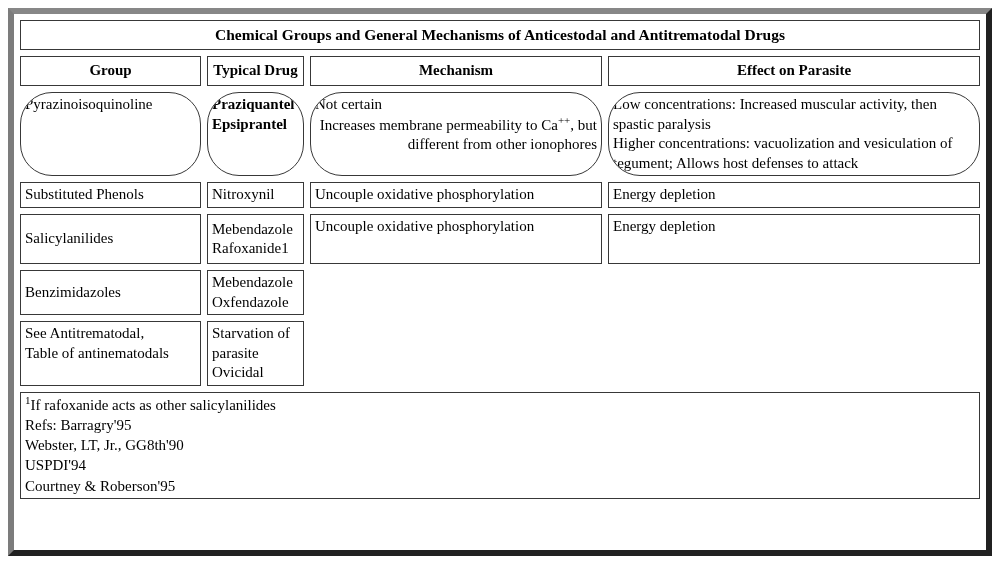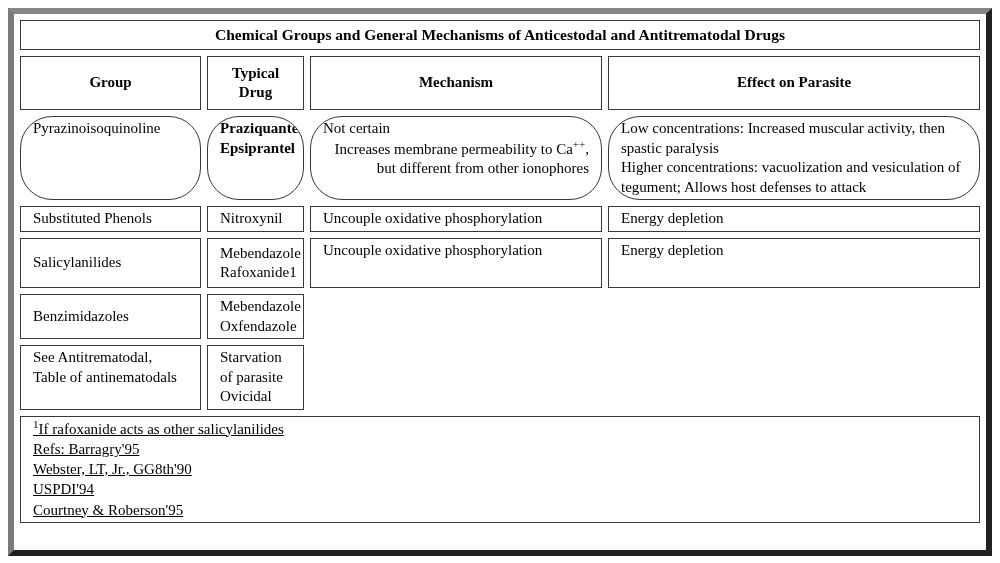--- a/index.html
+++ b/index.html
@@ -23,53 +23,53 @@
     background: #ffffff;
   }
   table.doc-table {
     border-collapse: separate;
     border-spacing: 6px;
     width: 972px;
     table-layout: fixed;
   }
   td, th {
     border: 1px solid #383838;
-    padding: 2px 12px;
+    padding: 2px 4px;
     font-size: 15px;
     line-height: 1.3;
     vertical-align: middle;
     box-sizing: border-box;
     background: #ffffff;
     overflow: hidden;
     text-align: left;
     font-weight: normal;
   }
   td.blank {
     border: none;
     padding: 0;
   }
   .title-cell {
     height: 30px;
     text-align: center;
     font-weight: bold;
     font-size: 15.5px;
   }
   th.col-header {
-    height: 54px;
+    height: 30px;
     text-align: center;
     font-weight: bold;
     vertical-align: middle;
   }
   .h-r1 { height: 80px; border-radius: 32px; }
   .h-r2 { height: 26px; }
   .h-r3 { height: 26px; }
   .h-r4 { height: 50px; }
   .h-r5 { height: 42px; }
   .h-r6 { height: 62px; }
-  .h-foot { height: 104px; text-decoration: underline; }
+  .h-foot { height: 104px; }
   .valign-top { vertical-align: top; }
   .bold { font-weight: bold; }
   .para2 { margin-top: 1px; text-align: right; }
   sup.supscript {
     font-size: 11px;
     vertical-align: super;
     line-height: 0;
   }
   .footer-cell {
     vertical-align: top;

